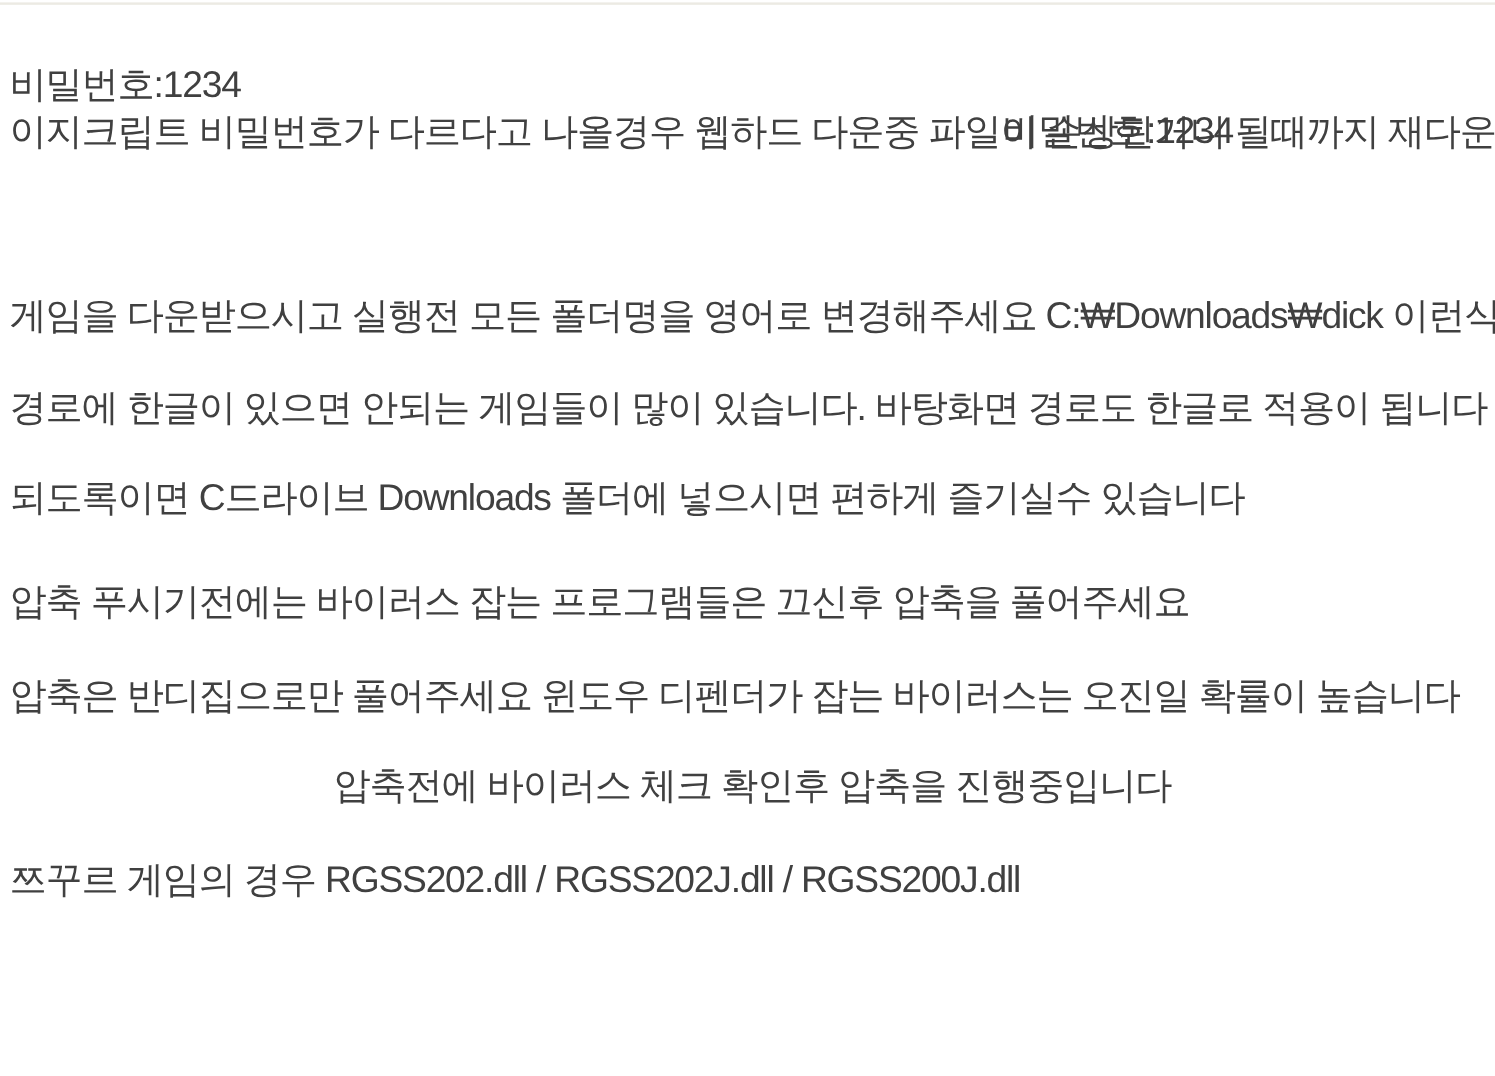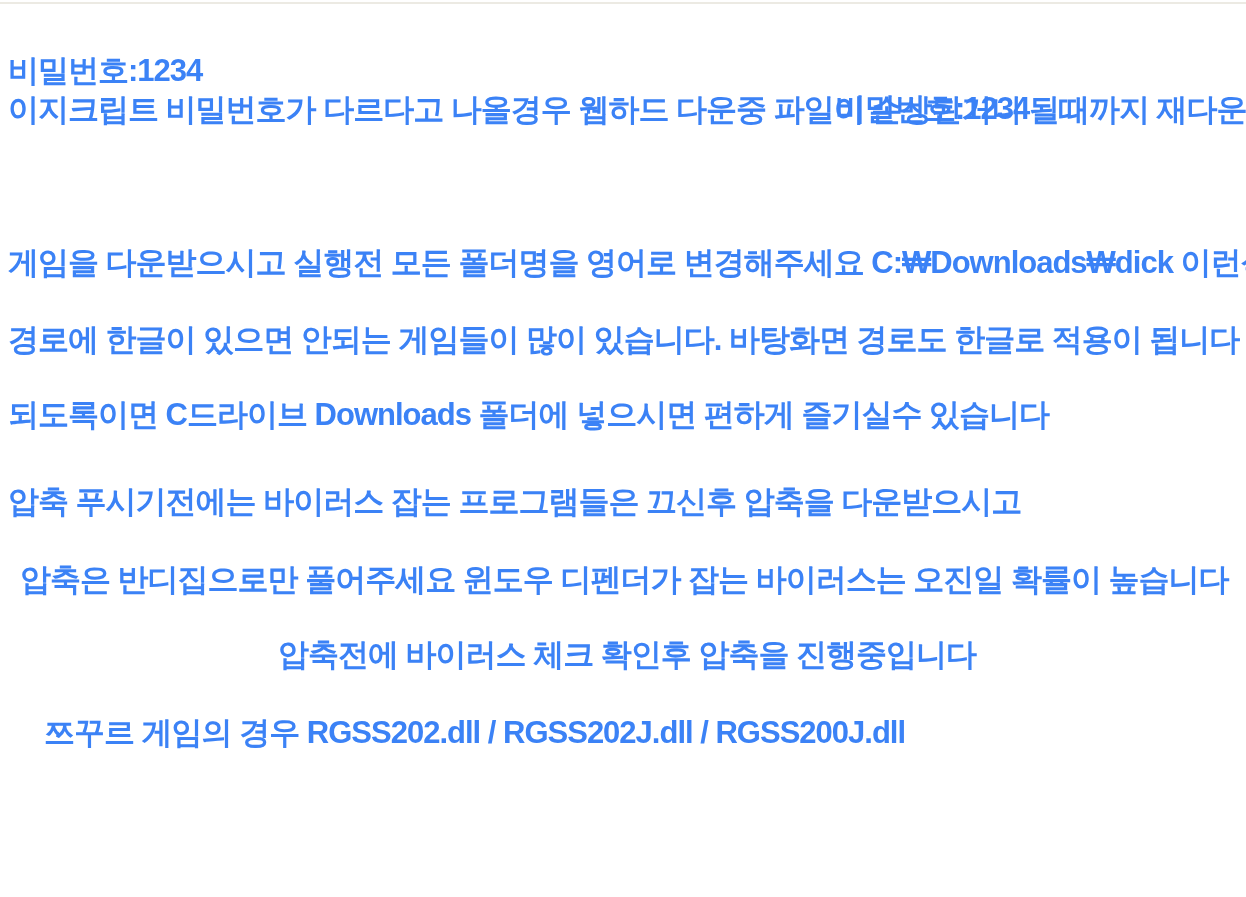--- a/index.html
+++ b/index.html
@@ -7,22 +7,22 @@
     padding: 0;
     background: #ffffff;
   }
   .page {
     position: relative;
     width: 1246px;
     height: 752px;
     background: #ffffff;
     overflow: hidden;
     font-family: "Liberation Sans", sans-serif;
-    font-weight: 700;
-    color: #3b82f6;
+    font-weight: 400;
+    color: #404040;
     font-size: 31px;
     letter-spacing: -1px;
   }
   .top-line {
     position: absolute;
     top: 2px;
     left: 0;
     right: 0;
     height: 2px;
     background: #eceae3;
@@ -46,38 +46,38 @@
     height: 38px;
     line-height: 38px;
     white-space: pre;
   }
   .l1  { top: 91px; }
   .l2  { top: 168px; }
   .l3  { top: 244px; }
   .l4  { top: 321px; }
   .l5  { top: 396px; }
   .l6  { top: 483px; }
-  .l7  { top: 561px; margin-left: 12px; }
+  .l7  { top: 561px; }
   .l8  { top: 636px; text-align: center; }
-  .l9  { top: 714px; margin-left: 36px; }
+  .l9  { top: 714px; }
   .l10 { top: 762px; }
   .l11 { top: 841px; }
 </style>
 </head>
 <body>
 
 <div class="page">
   <div class="top-line"></div>
 
   <div class="hdr">
     <span class="pw-left">비밀번호:1234</span>
     <span class="pw-right">비밀번호:1234</span>
   </div>
 
   <div class="line l1">이지크립트 비밀번호가 다르다고 나올경우 웹하드 다운중 파일이 손상된거니 될때까지 재다운</div>
   <div class="line l3">게임을 다운받으시고 실행전 모든 폴더명을 영어로 변경해주세요 C:₩Downloads₩dick 이런식</div>
   <div class="line l5">되도록이면 C드라이브 Downloads 폴더에 넣으시면 편하게 즐기실수 있습니다</div>
   <div class="line l4">경로에 한글이 있으면 안되는 게임들이 많이 있습니다. 바탕화면 경로도 한글로 적용이 됩니다</div>
-  <div class="line l6">압축 푸시기전에는 바이러스 잡는 프로그램들은 끄신후 압축을 다운받으시고</div>
+  <div class="line l6">압축 푸시기전에는 바이러스 잡는 프로그램들은 끄신후 압축을 풀어주세요</div>
   <div class="line l7">압축은 반디집으로만 풀어주세요 윈도우 디펜더가 잡는 바이러스는 오진일 확률이 높습니다</div>
   <div class="line l8">압축전에 바이러스 체크 확인후 압축을 진행중입니다</div>
   <div class="line l9">쯔꾸르 게임의 경우 RGSS202.dll / RGSS202J.dll / RGSS200J.dll</div>
 </div>
 
 </body></html>

